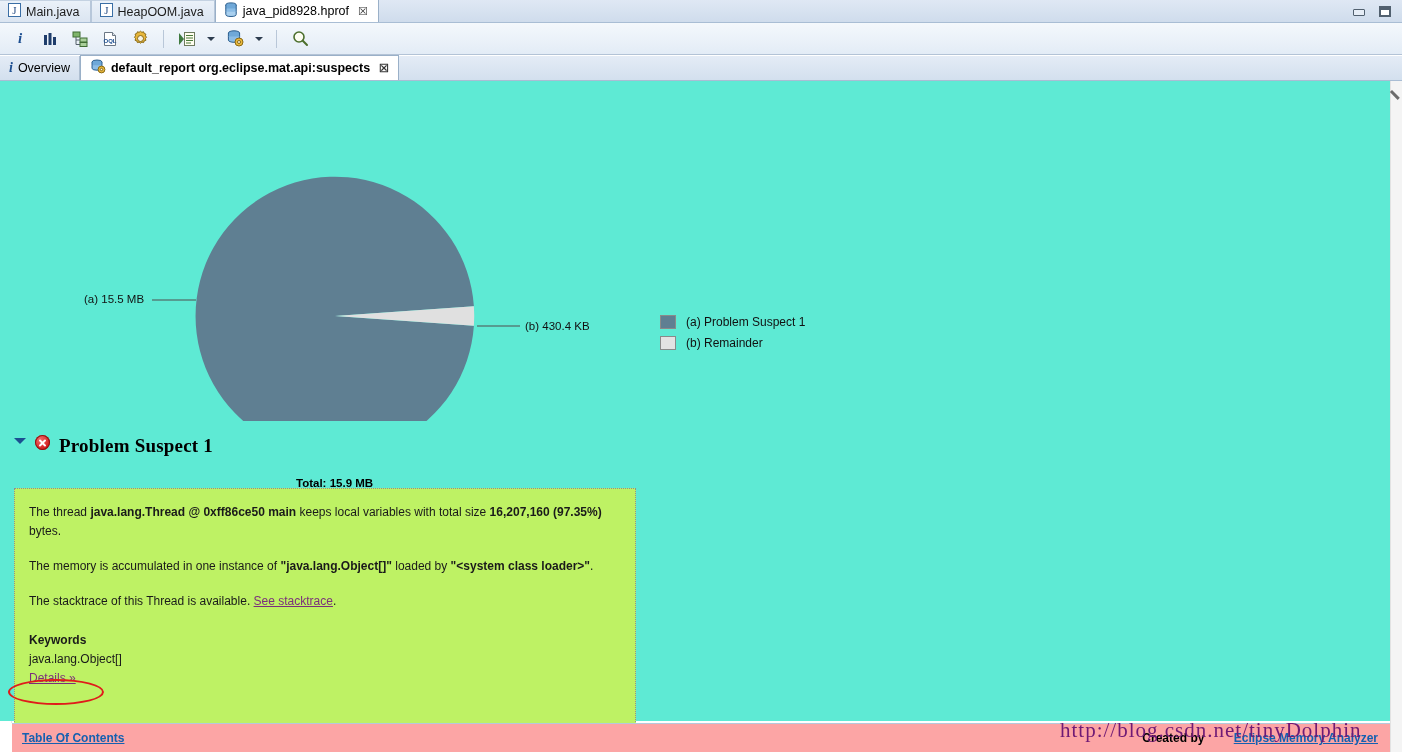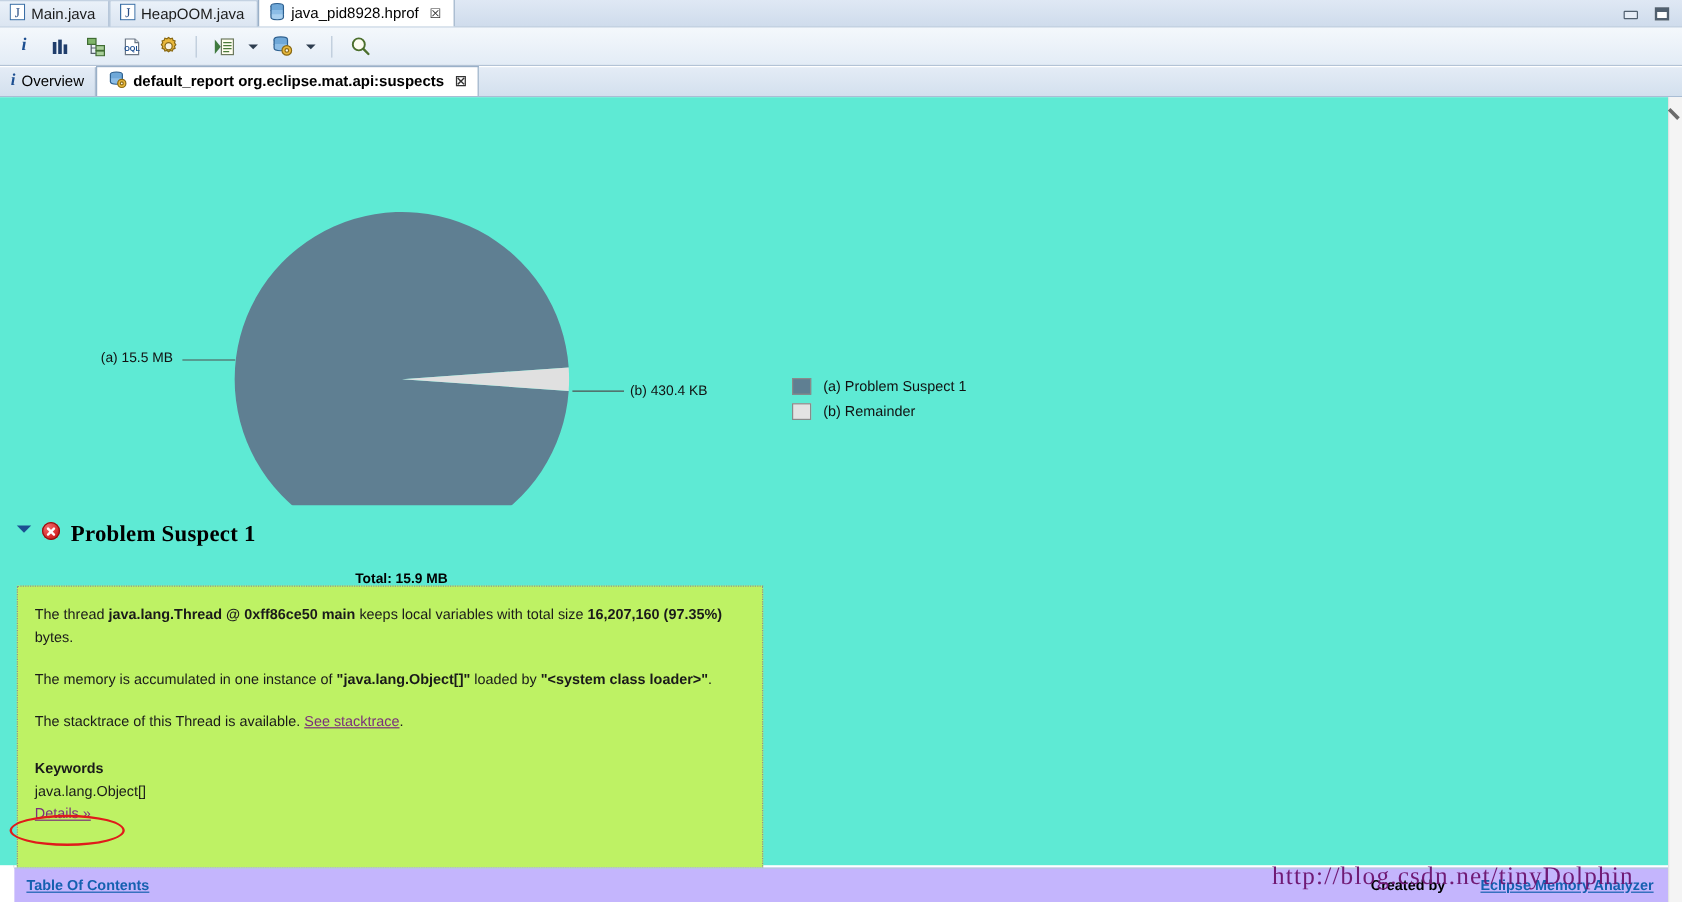--- a/index.html
+++ b/index.html
@@ -134,21 +134,21 @@
   .kw-item{ }
   .details-link{ color:#7b2f7b; text-decoration:underline; display:inline-block; }
   .annot-ellipse{
     position:absolute; left:8px; top:679px; width:96px; height:26px;
     border:2px solid #e01b1b; border-radius:50%;
   }
 
   
   .footer{
     position:absolute; left:12px; top:723px; width:1378px; height:29px;
-    background:#c4b5fd; border-top:1px solid #b5c9dc;
+    background:#fca5a5; border-top:1px solid #b5c9dc;
     display:flex; align-items:center; justify-content:space-between;
     padding:0 12px 0 10px;
   }
   .toc-link{ color:#1560b0; text-decoration:underline; font-size:12px; font-weight:bold; }
   .created{ font-size:12px; font-weight:bold; color:#000; }
   .created a{ color:#1560b0; text-decoration:underline; font-weight:bold;padding-left:26px; }
 
   
   .left-gutter{
     position:absolute; left:0; top:81px; width:12px; height:671px; background:#ffffff;

